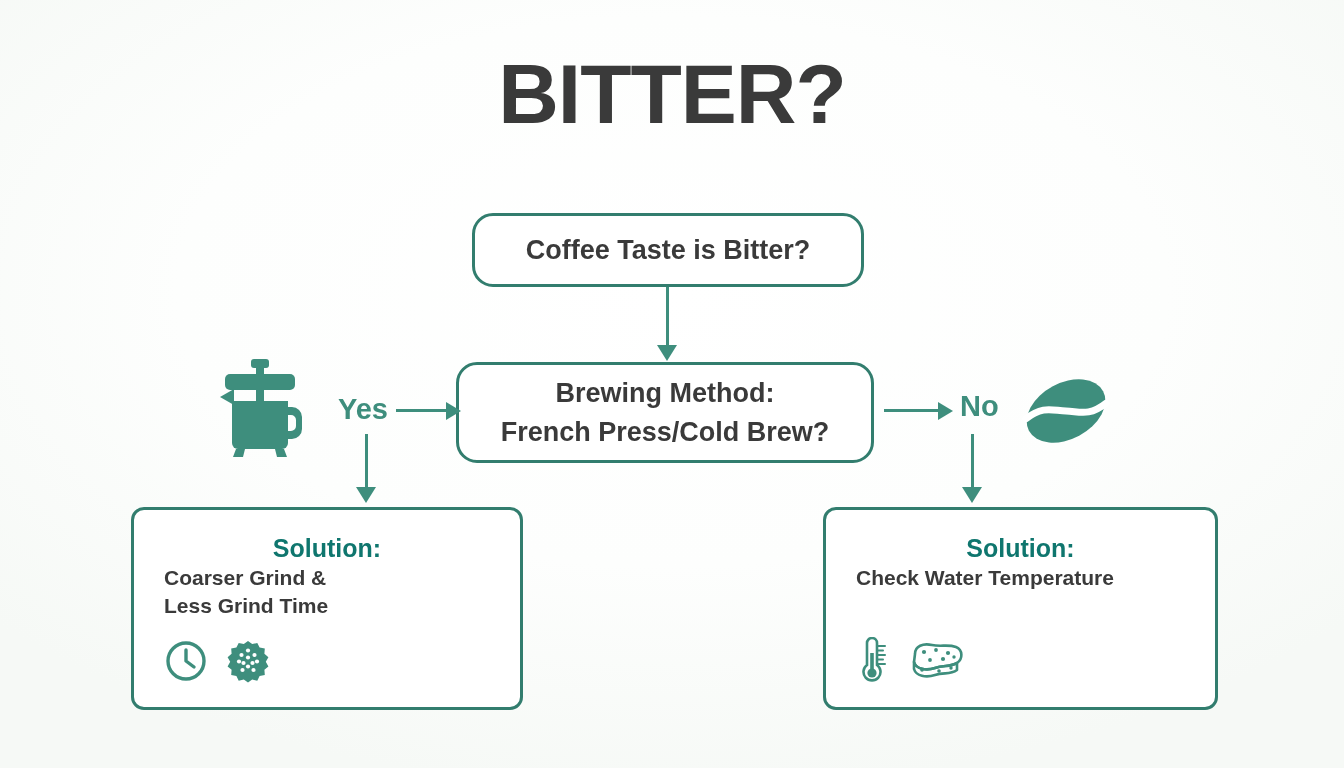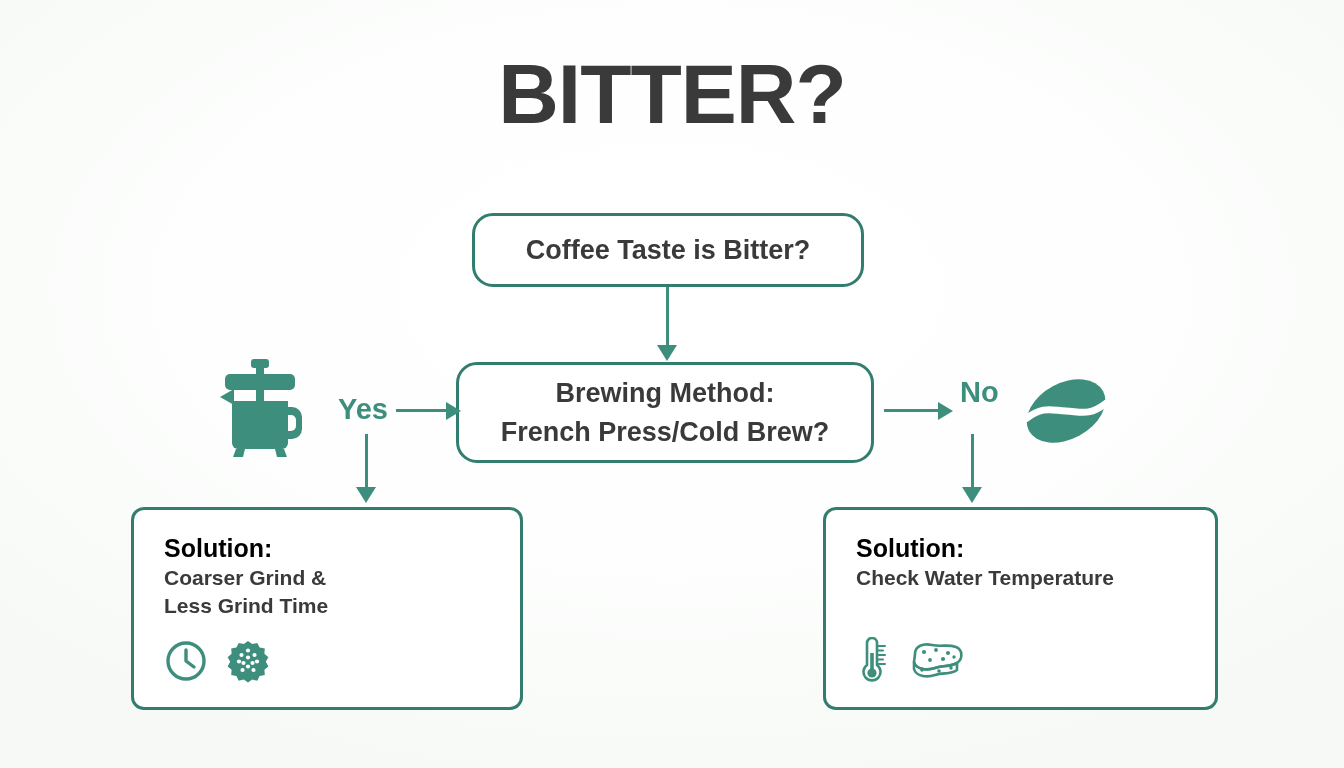--- a/index.html
+++ b/index.html
@@ -73,24 +73,25 @@
     border: 3px solid #327d6e;
     border-radius: 13px;
     padding: 22px 30px 16px 30px;
     display: flex;
     flex-direction: column;
   }
   #solution-left  { left: 131px;  top: 507px; width: 392px; height: 203px; }
   #solution-right { left: 823px;  top: 507px; width: 395px; height: 203px; }
 
   .sol-label {
-    color: #000000;
+    color: #0f766e;
     font-size: 25px;
     font-weight: bold;
     line-height: 1.28;
+    text-align: center;
   }
   .sol-text {
     color: #3a3a3a;
     font-size: 21px;
     font-weight: bold;
     line-height: 1.33;
     white-space: nowrap;
   }
   .sol-icons {
     margin-top: auto;
@@ -129,21 +130,21 @@
   }
 
   
   .branch-label {
     position: absolute;
     color: #3e8e7d;
     font-size: 29px;
     font-weight: bold;
   }
   #label-yes { left: 338px; top: 393px; }
-  #label-no  { left: 960px; top: 376px; }
+  #label-no  { left: 960px; top: 390px; }
 
   
   .side-icon { position: absolute; }
   #icon-french-press { left: 218px; top: 357px; }
   #icon-coffee-bean  { left: 1021px; top: 371px; }
 </style>
 </head>
 <body>
 
 <div id="stage">

